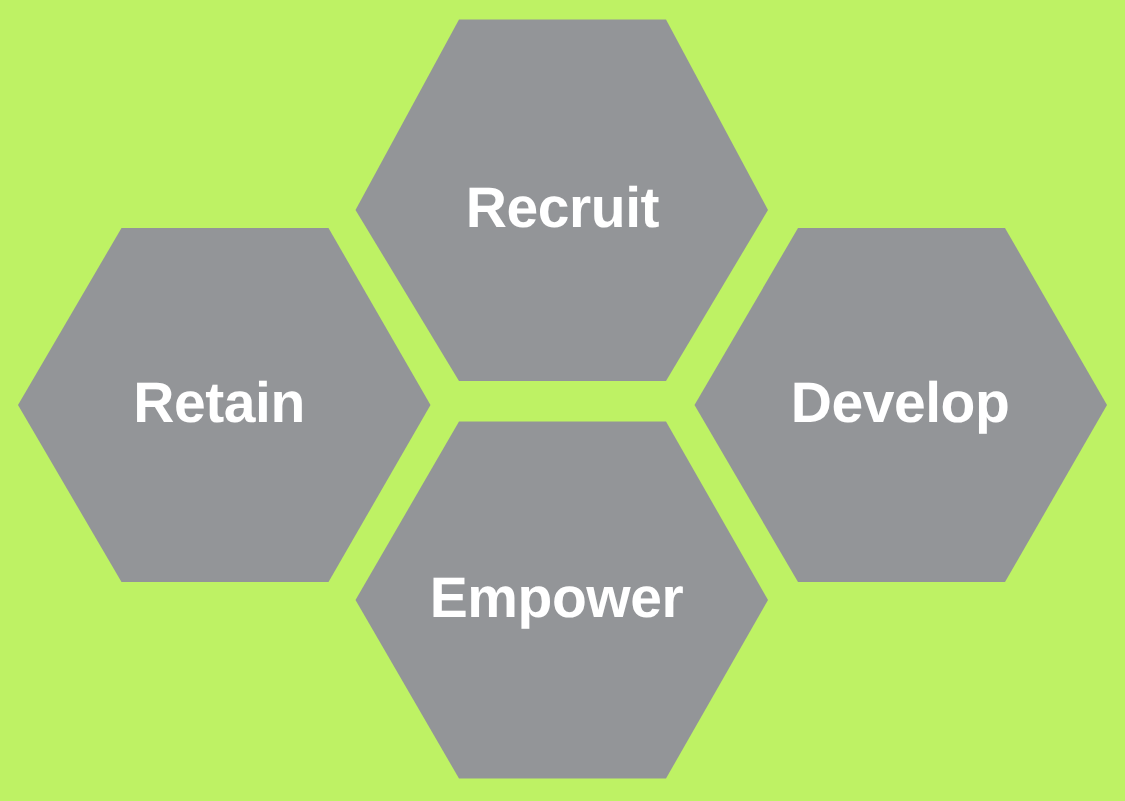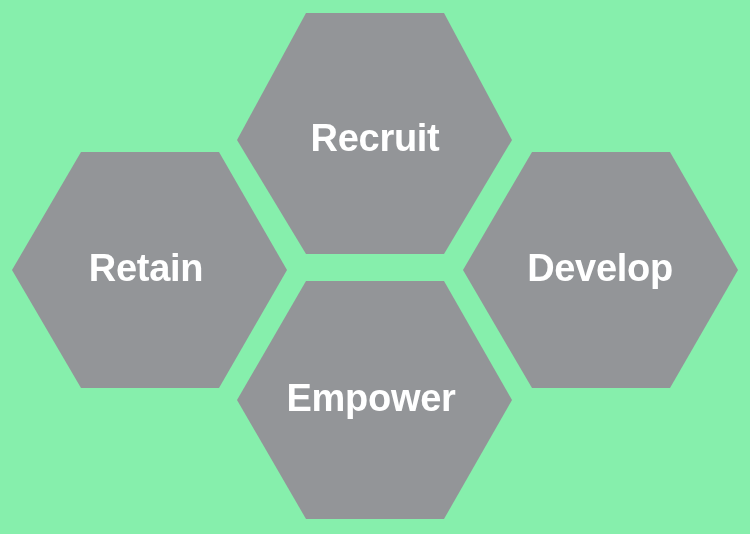--- a/index.html
+++ b/index.html
@@ -37,21 +37,21 @@
     dominant-baseline: middle;
     letter-spacing: -0.3px;
   }
   .hex-shape {
     stroke: none;
   }
 </style>
 </head>
 <body style="background: rgb(255, 255, 255);">
 
-<div id="diagram-root" style="background: #86efac;">
+<div id="diagram-root" style="background: #bef264;">
 
   <svg id="hex-svg" viewBox="0 0 750 534" xmlns="http://www.w3.org/2000/svg">
 
     <g>
       <polygon class="hex-shape" points="306,13 444,13 512,140 444,254 306,254 237,140" fill="#939598"></polygon>
       <text class="hex-label" x="375" y="141" fill="#ffffff">Recruit</text>
     </g>
 
     <g>
       <polygon class="hex-shape" points="81,152 219,152 287,270 219,388 81,388 12,270" fill="#939598"></polygon>

